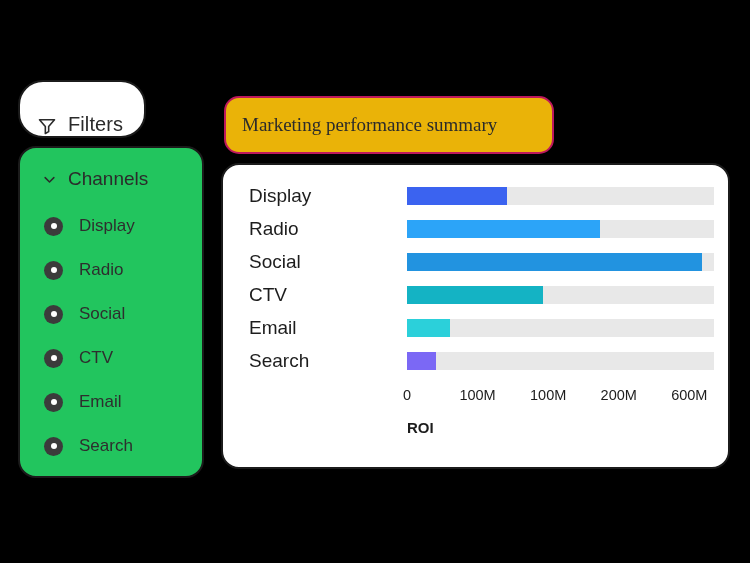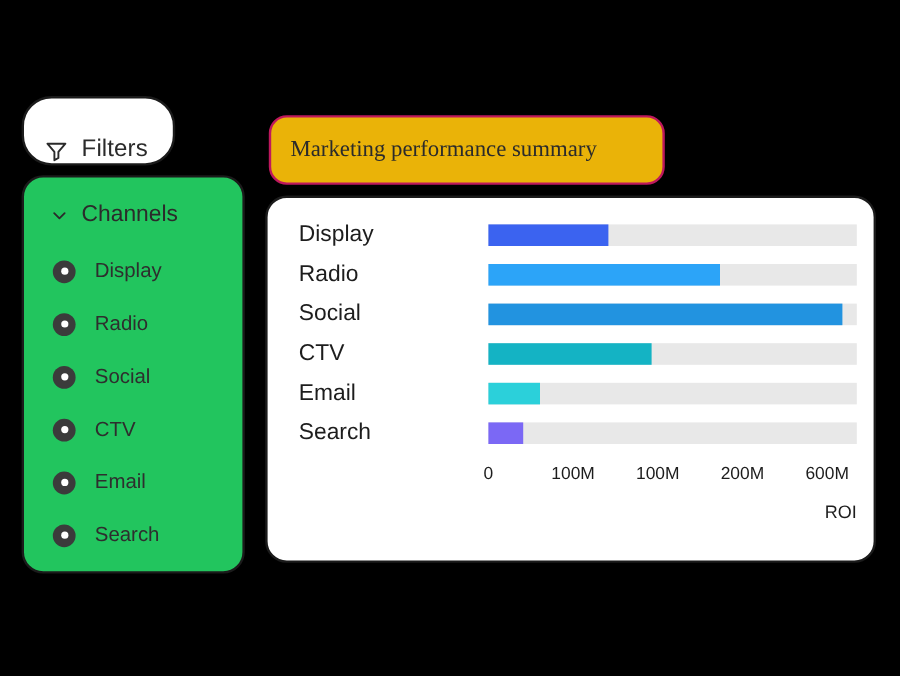--- a/index.html
+++ b/index.html
@@ -100,21 +100,21 @@
   }
   .fill { position: absolute; left: 0; top: 0; bottom: 0; }
 
   .axis { position: absolute; left: 184px; right: 14px; top: 222px; height: 20px; }
   .tick {
     position: absolute; transform: translateX(-50%);
     font-size: 14.5px; color: #1d1d1d; white-space: nowrap;
   }
   .axis-title {
     position: absolute; left: 184px; right: 14px; top: 254px;
-    text-align: right; font-size: 15px; font-weight: normal; color: #1d1d1d;
+    text-align: left; font-size: 15px; font-weight: bold; color: #1d1d1d;
   }
 </style>
 </head>
 <body>
 
 <div class="stage">
 
   <div class="filters-btn">
     <span class="funnel-icon">
       <svg viewBox="0 0 24 24" width="20" height="20" fill="none" stroke="#2b2b2b" stroke-width="1.9" stroke-linejoin="round" stroke-linecap="round">

